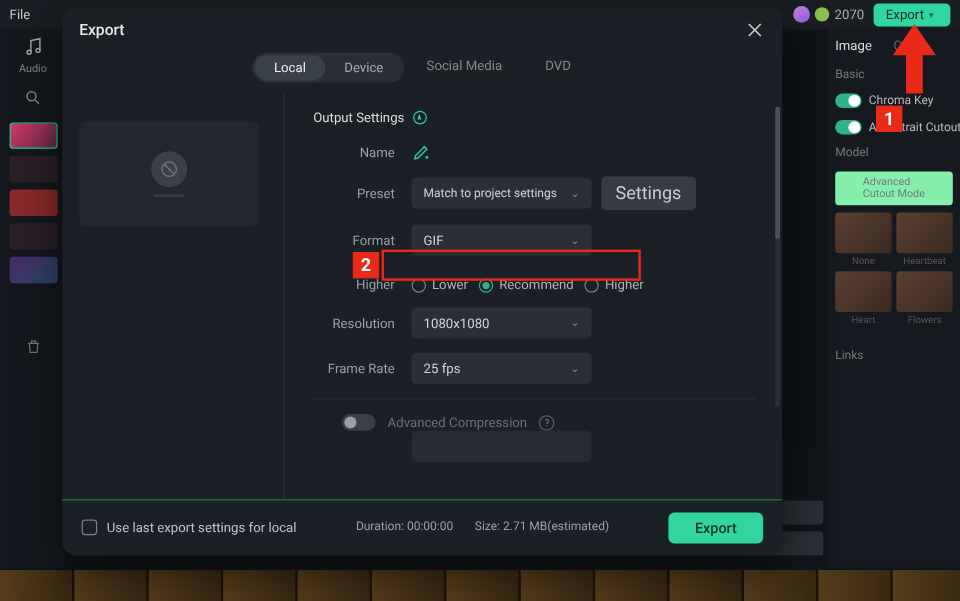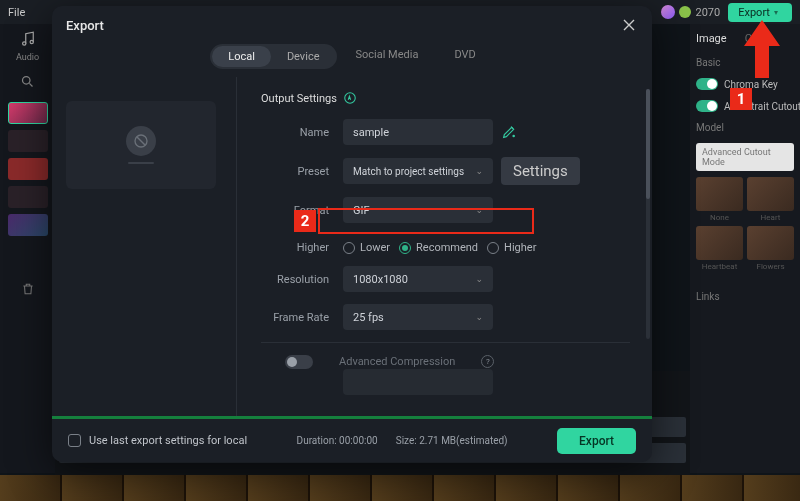--- a/index.html
+++ b/index.html
@@ -73,27 +73,27 @@
   .folder-ico { color:#bbb; cursor:pointer; margin-left:-26px; z-index:1; }
   .settings-btn { background:#353a43; color:#ccc; padding:5px 12px; border-radius:4px; font-size:15px; cursor:pointer; }
 
   .radio-group { display:flex; gap:9px; align-items:center; }
   .radio { display:flex; align-items:center; gap:5px; font-size:11px; color:#b0b4ba; cursor:pointer; }
   .radio .dot { width:12px; height:12px; border:1.5px solid #7a8088; border-radius:50%; display:inline-flex; align-items:center; justify-content:center; }
   .radio.selected .dot { border-color:#2fb389; }
   .radio.selected .dot::after { content:""; width:6px; height:6px; background:#2fb389; border-radius:50%; }
 
   .divider { height:1px; background:#2a2f37; margin:6px 0 12px; }
-  .adv-row { display:flex; align-items:flex-start; gap:26px; padding-left:82px; margin-bottom:0; font-size:11px; color:#6a7078; }
+  .adv-row { display:flex; align-items:center; gap:10px; padding-left:82px; margin-bottom:0; font-size:11px; color:#6a7078; }
   .adv-row .help { width:13px; height:13px; border:1px solid #5a6068; border-radius:50%; display:inline-flex; align-items:center; justify-content:center; font-size:8px; color:#8a9098; }
   .switch { width:28px; height:14px; background:#3a3f48; border-radius:7px; position:relative; cursor:pointer; }
   .switch::after { content:""; position:absolute; left:2px; top:2px; width:10px; height:10px; border-radius:50%; background:#9aa0a8; }
   .adv-select { background:#262b32; color:#5a6068; width:150px; margin-left:120px; }
 
-  .modal-footer { border-top:3px solid #15803d; height:46px; display:flex; align-items:center; padding:0 16px; justify-content:space-between; }
+  .modal-footer { border-top:1px solid #15803d; height:46px; display:flex; align-items:center; padding:0 16px; justify-content:space-between; }
   .footer-left { display:flex; align-items:center; gap:8px; font-size:11px; color:#c0c4ca; }
   .chk { width:13px; height:13px; border:1.5px solid #7a8088; border-radius:3px; }
   .footer-mid { font-size:10px; color:#9aa0a8; display:flex; gap:18px; }
   .export-btn-main { background:#30d5a0; color:#053524; font-weight:500; padding:6px 22px; border-radius:5px; font-size:12px; cursor:pointer; }
 
   
   .arrow-ann { position:absolute; top:20px; right:18px; z-index:20; pointer-events:none; }
   .num-badge { position:absolute; background:#ea2a19; color:#fff; font-weight:700; font-size:15px; width:22px; height:22px; display:flex; align-items:center; justify-content:center; z-index:21; pointer-events:none; }
   .red-box { position:absolute; border:2.5px solid #ea2a19; z-index:20; pointer-events:none; }
 
@@ -163,33 +163,33 @@
   <span class="sectlabel">Basic</span>
   <div class="toggle-row">
     <span class="rp-toggle"></span>
     <span>Chroma Key</span>
   </div>
   <div class="toggle-row">
     <span class="rp-toggle"></span>
     <span>AI Portrait Cutout</span>
   </div>
   <span class="sectlabel" style="margin-top:8px;display:block">Model</span>
-  <div style="background:#e5e5e5;padding:4px 6px;border-radius:3px;font-size:9px;color:#777;">Advanced Cutout Mode</div>
+  <div style="background:#86efac;padding:4px 23px;border-radius:3px;font-size:9px;color:#777;">Advanced Cutout Mode</div>
   <div class="thumb-grid">
     <div>
         <div class="t"></div>
         <div class="thumb-cap">None</div>
       </div>
     <div>
         <div class="t"></div>
-        <div class="thumb-cap">Heart</div>
+        <div class="thumb-cap">Heartbeat</div>
       </div>
     <div>
         <div class="t"></div>
-        <div class="thumb-cap">Heartbeat</div>
+        <div class="thumb-cap">Heart</div>
       </div>
     <div>
         <div class="t"></div>
         <div class="thumb-cap">Flowers</div>
       </div>
   </div>
   <span class="sectlabel" style="margin-top:20px;display:block">Links</span>
 </div>
 
 <div class="time-ruler">
@@ -258,23 +258,20 @@
         <span>Output Settings</span>
         <svg class="ai" width="14" height="14" viewBox="0 0 24 24" fill="none" stroke="#34c9a0" stroke-width="1.8">
             <circle cx="12" cy="12" r="9"></circle>
             <path d="M9 15l2-6 2 6M9.5 13h3"></path>
           </svg>
       </div>
 
       <div class="form-row">
         <div class="form-label">Name</div>
         <div class="form-ctrl">
-          <div class="input">
-              <span>sample</span>
-            </div>
           <svg class="pen-ico" width="16" height="16" viewBox="0 0 24 24" fill="none" stroke="#34c9a0" stroke-width="1.8">
               <path d="M4 20l4-1 11-11-3-3L5 16l-1 4z"></path>
               <path d="M15 4l3 3" stroke="#34c9a0"></path>
               <circle cx="19" cy="18" r="1" fill="#34c9a0"></circle>
             </svg>
         </div>
       </div>
 
 
       <div class="form-row">

